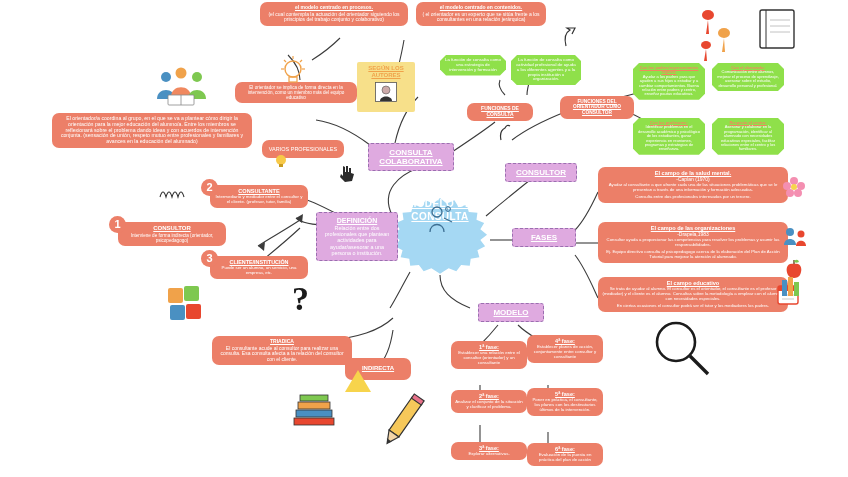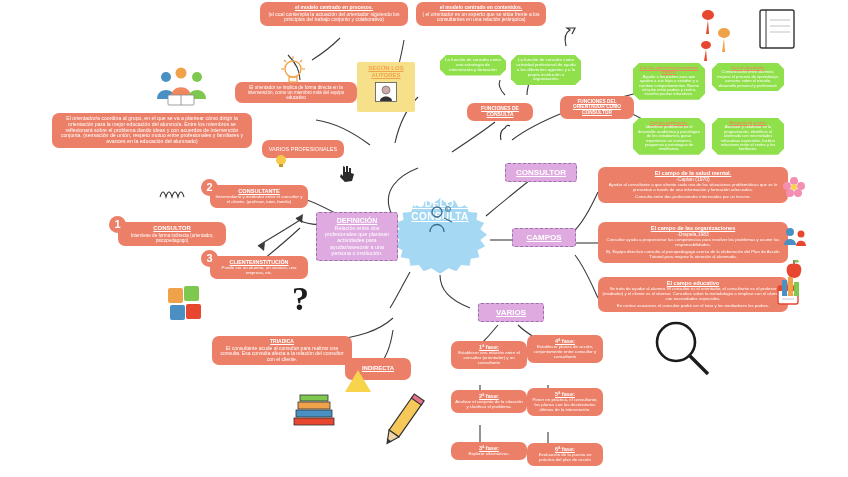--- a/index.html
+++ b/index.html
@@ -142,20 +142,23 @@
     <span class="hd">SEGÚN LOS AUTORES</span>
     <div class="decor" style="position:relative;margin:3px auto 0;width:22px;height:20px;">
       <svg viewBox="0 0 22 20" width="22" height="20">
         <rect x="0.5" y="0.5" width="21" height="19" fill="#fff" stroke="#555" stroke-width="0.8"></rect>
         <circle cx="11" cy="8" r="4" fill="#caa" stroke="#555" stroke-width="0.6"></circle>
         <path d="M5 19 C5 13 17 13 17 19" fill="#333"></path>
       </svg>
     </div>
   </div>
 
+  <div class="node lilac" style="left:368px;top:143px;width:86px;font-size:8px;">
+    <span class="hd">CONSULTA COLABORATIVA</span>
+  </div>
 
   <div class="node coral" style="left:235px;top:82px;width:122px;font-size:4.6px;">
     <span class="bd">El orientador se implica de forma directa en la intervención, como un miembro más del equipo educativo</span>
   </div>
 
   <div class="node coral" style="left:52px;top:113px;width:200px;font-size:5.2px;">
     <span class="bd">El orientador/a coordina al grupo, en el que se va a plantear cómo dirigir la orientación para la mejor educación del alumno/a. Entre los miembros se reflexionará sobre el problema dando ideas y con acuerdos de intervención conjunta. (sensación de unión, respeto mutuo entre profesionales y familiares y avances en la educación del alumnado)</span>
   </div>
 
   <div class="node coral" style="left:262px;top:140px;width:82px;font-size:5.5px;padding:6px 4px;">
@@ -219,21 +222,21 @@
     <span class="hd">Con los profesores:</span>
     <span class="bd">Identificar problemas en el desarrollo académico y psicológico de los estudiantes, ganar experiencia en reuniones, programas y estrategias de enseñanza.</span>
   </div>
 
   <div class="node green" style="left:712px;top:118px;width:72px;font-size:4px;">
     <span class="hd">Respecto al centro:</span>
     <span class="bd">Asesorar y colaborar en la programación, identificar al alumnado con necesidades educativas especiales, facilitar relaciones entre el centro y los familiares.</span>
   </div>
 
   <div class="node lilac" style="left:512px;top:228px;width:64px;font-size:8px;">
-    <span class="hd">CAMPOS</span>
+    <span class="hd">FASES</span>
   </div>
 
   <div class="node coral" style="left:598px;top:167px;width:190px;font-size:4.3px;">
     <span class="hd" style="font-size:5.6px;">El campo de la salud mental.</span>
     <span class="bd" style="font-size:5px;">-Caplan (1970)</span>
     <span class="bd">Ayudar al consultante a que afronte cada una de las situaciones problemáticas que se le presentan a través de una información y formación adecuadas.</span>
     <span class="bd" style="margin-top:3px;">Consulta entre dos profesionales interesados por un tercero.</span>
   </div>
 
   <div class="node coral" style="left:598px;top:222px;width:190px;font-size:4.3px;">
@@ -253,21 +256,21 @@
   <div class="node coral" style="left:212px;top:336px;width:140px;font-size:5px;">
     <span class="hd">TRIADICA</span>
     <span class="bd">El consultante acude al consultor para realizar una consulta. Esa consulta afecta a la relación del consultor con el cliente.</span>
   </div>
 
   <div class="node coral" style="left:345px;top:358px;width:66px;font-size:6px;padding:7px 4px;">
     <span class="hd">INDIRECTA</span>
   </div>
 
   <div class="node lilac" style="left:478px;top:303px;width:66px;font-size:8px;">
-    <span class="hd">VARIOS</span>
+    <span class="hd">MODELO</span>
   </div>
 
   <div class="node coral" style="left:451px;top:341px;width:76px;font-size:4.4px;">
     <span class="hd" style="font-size:5.6px;">1ª fase:</span>
     <span class="bd">Establecer una relación entre el consultor (orientador) y un consultante</span>
   </div>
 
   <div class="node coral" style="left:451px;top:390px;width:76px;font-size:4.4px;">
     <span class="hd" style="font-size:5.6px;">2ª fase:</span>
     <span class="bd">Analizar el conjunto de la situación y clarificar el problema.</span>

